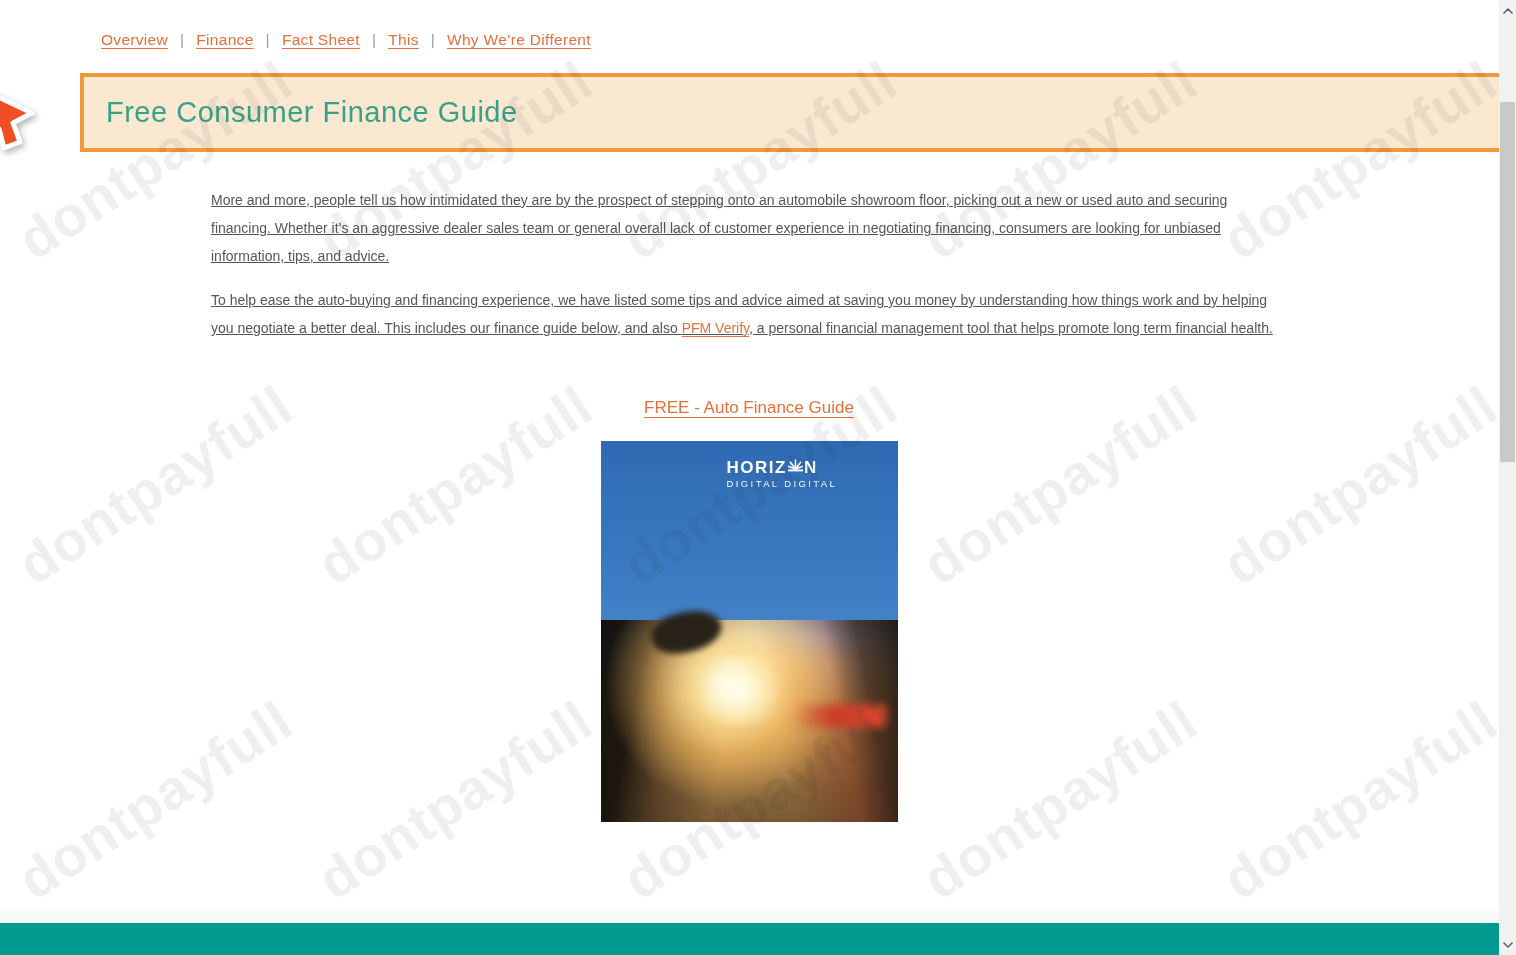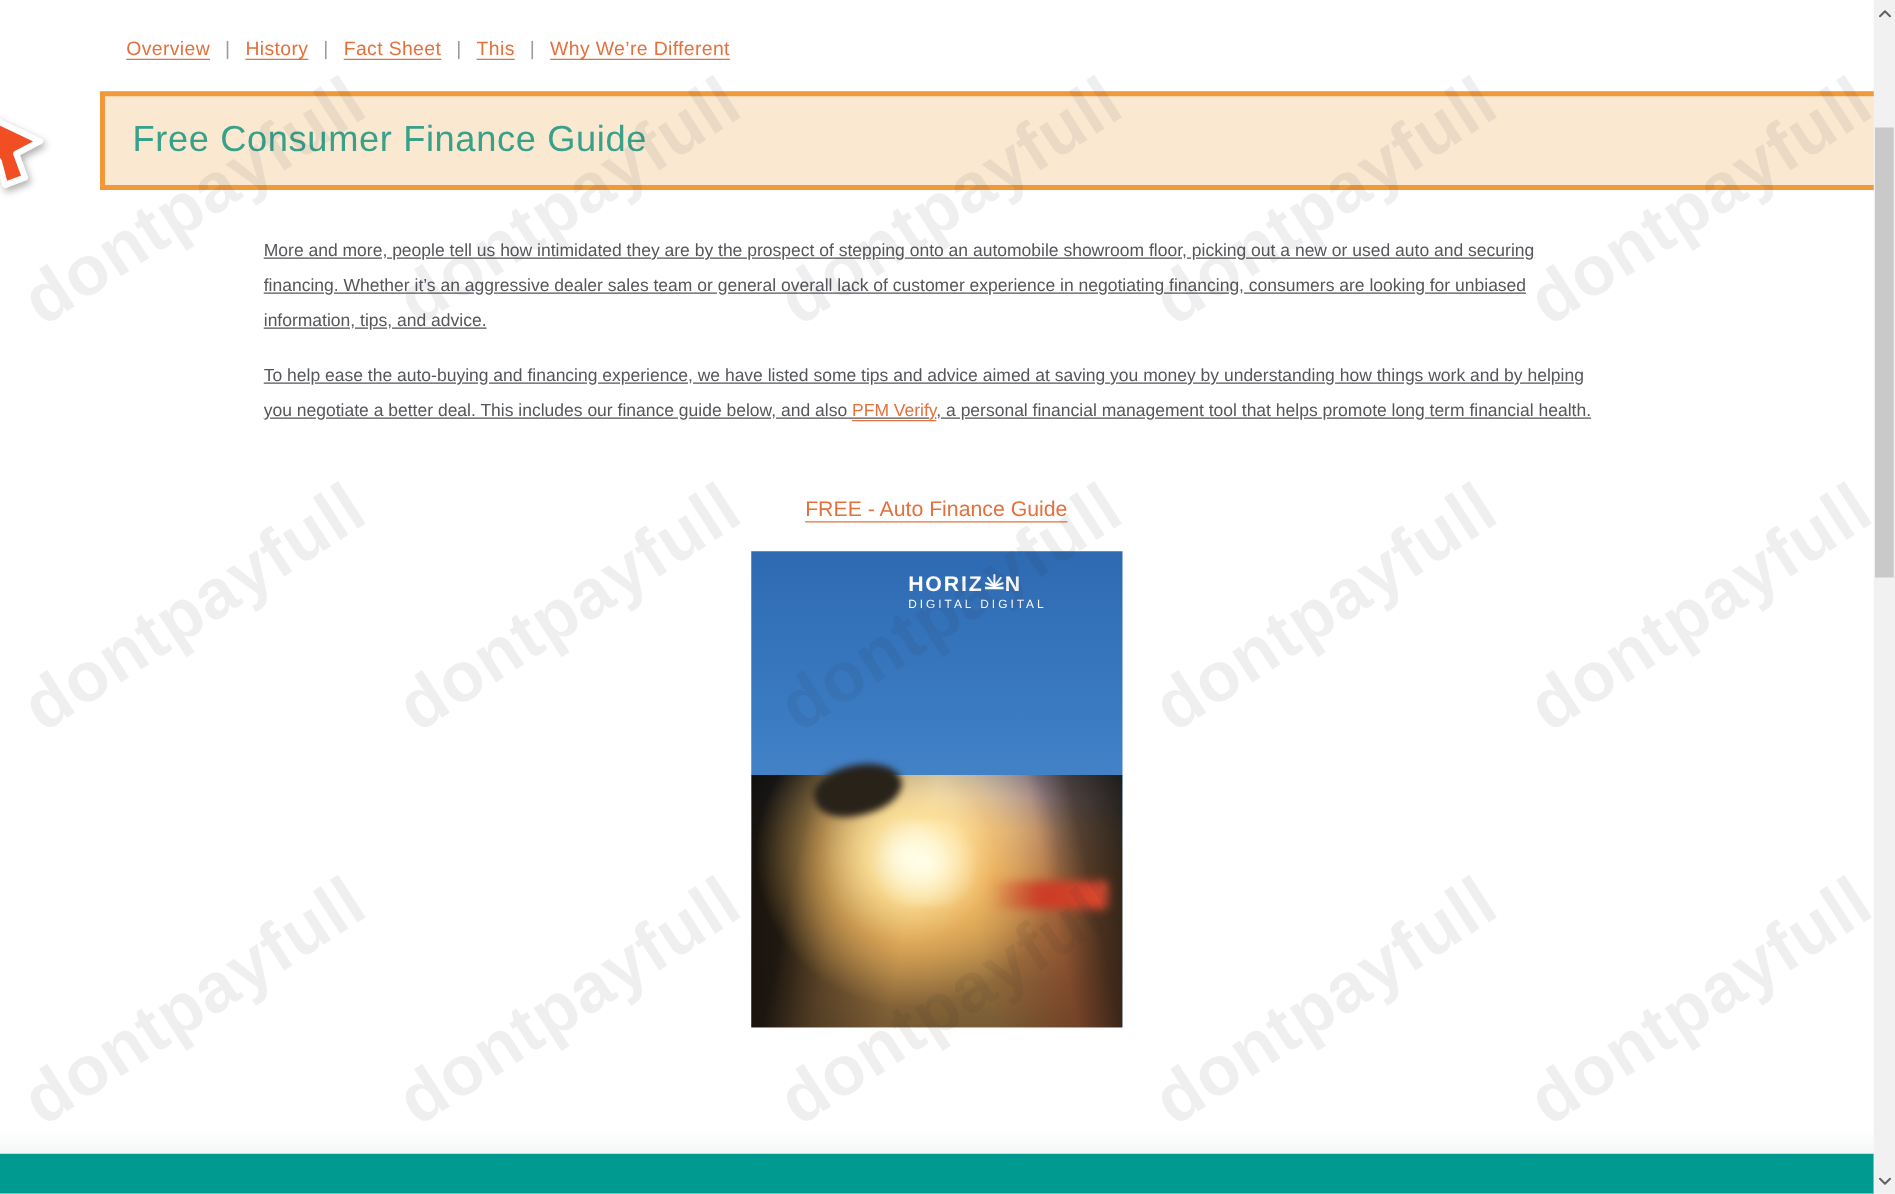--- a/index.html
+++ b/index.html
@@ -144,21 +144,21 @@
     position:absolute; left:1px; top:102px; width:15px; height:360px;
     background:#c9c9c9; cursor:pointer;
   }
 </style>
 </head>
 <body>
 
 <nav class="nav">
   <a>Overview</a>
   <span class="sep">|</span>
-  <a>History</a>
+  <a>Finance</a>
   <span class="sep">|</span>
   <a>Fact Sheet</a>
   <span class="sep">|</span>
   <a>This</a>
   <span class="sep">|</span>
   <a>Why We’re Different</a>
 </nav>
 
 <div class="title-box">
   <h1>Free Consumer Finance Guide</h1>

